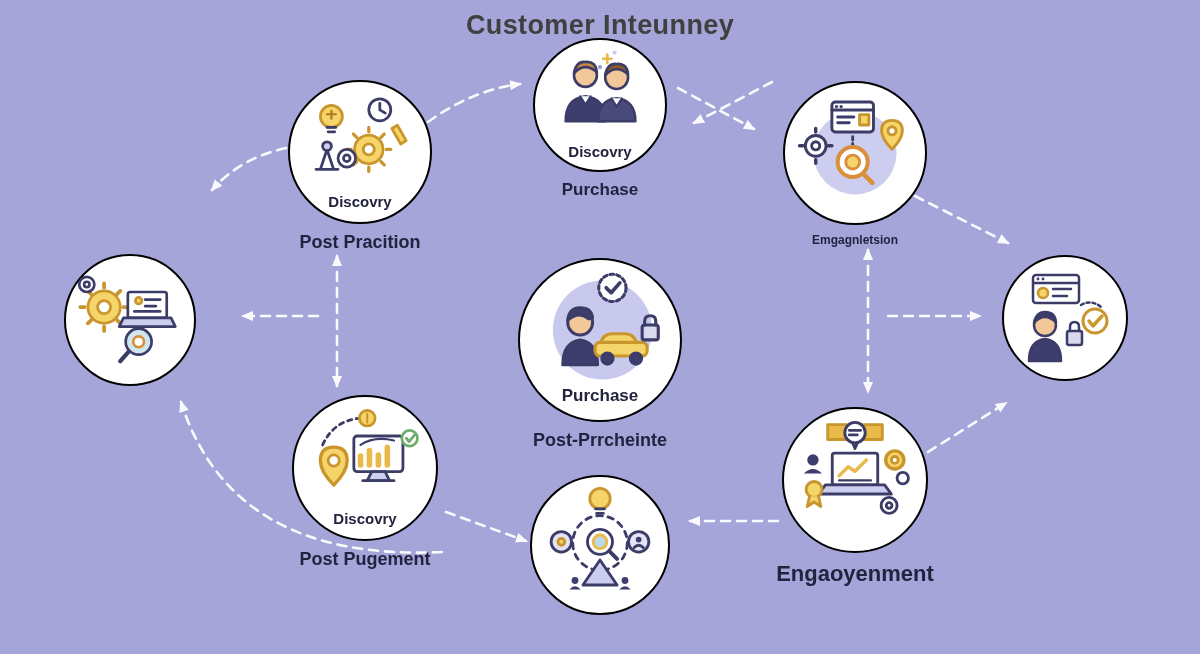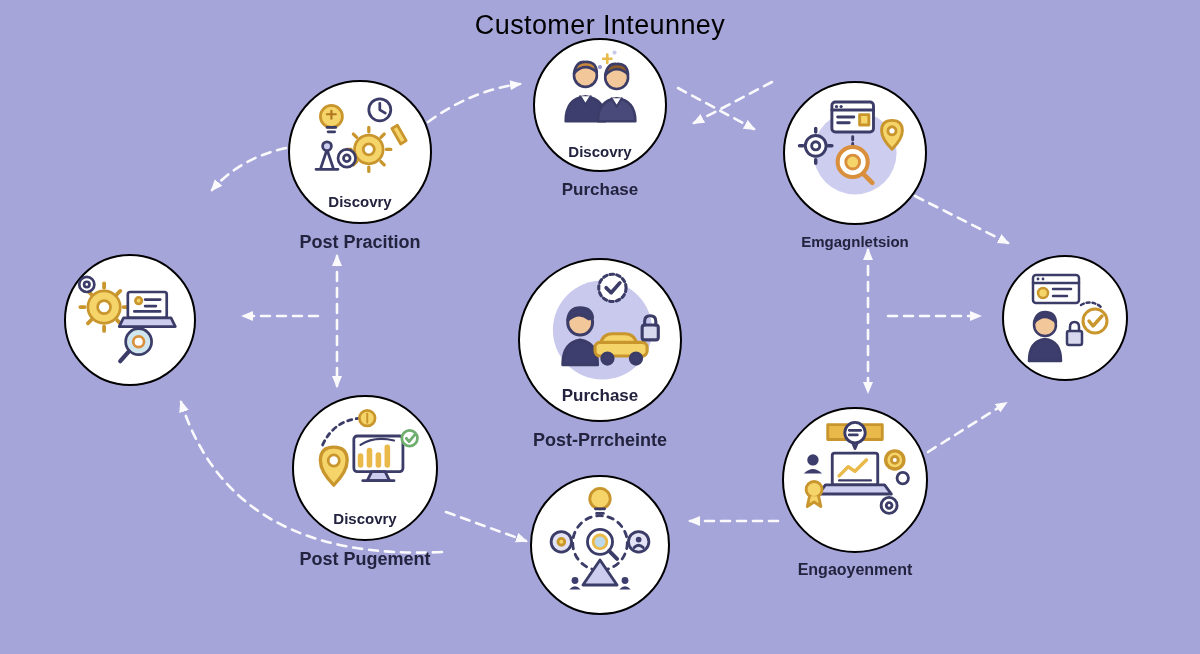--- a/index.html
+++ b/index.html
@@ -1,20 +1,20 @@
 <!DOCTYPE html>
 <html style="--bg: #a5a5da; --arrow: #ffffff;"><head>
 <meta charset="utf-8">
 <style>
   * { margin:0; padding:0; box-sizing:border-box; }
   html,body { width:1200px; height:654px; }
   body { font-family:"Liberation Sans", sans-serif; }
   .stage { position:relative; width:1200px; height:654px; background:var(--bg,#a5a5da); overflow:hidden; }
   .title { position:absolute; top:10px; left:0; width:100%; text-align:center;
-           font-size:27px; font-weight:normal; color:#000000; letter-spacing:.4px; }
+           font-size:27px; font-weight:bold; color:#404040; letter-spacing:.4px; }
   .arrows { position:absolute; left:0; top:0; width:1200px; height:654px; pointer-events:none; }
   .arrows path.dash { fill:none; stroke:var(--arrow,#ffffff); stroke-width:2.6;
                       stroke-dasharray:9 7; stroke-linecap:round; opacity:.95; }
   .node { position:absolute; width:280px; display:flex; flex-direction:column; align-items:center; }
   .circle { position:relative; background:#fff; border:2px solid #000000; border-radius:50%; }
   .circle svg { position:absolute; left:50%; transform:translateX(-50%); }
   .inner-label { position:absolute; left:0; right:0; text-align:center;
                  font-weight:bold; color:#23233f; }
   .caption { margin-top:8px; font-weight:bold; color:#23233f; white-space:nowrap; text-align:center; }
 </style>
@@ -113,21 +113,21 @@
           <path d="M16 32 v-3 M16 56 v3 M5 44 h-3 M27 44 h3" stroke-width="3"></path>
           <path d="M82 22 q9 0 9 9 q0 7 -9 16 q-9 -9 -9 -16 q0 -9 9 -9 Z" fill="#f5d469" stroke="#c9962e"></path>
           <circle cx="82" cy="31" r="3.5" fill="#ffffff" stroke="#c9962e"></circle>
           <path d="M48 36 v8" stroke-dasharray="3 3"></path>
           <circle cx="48" cy="58" r="13" fill="#ffffff" stroke="#d98f3b" stroke-width="3.5"></circle>
           <circle cx="48" cy="58" r="6" fill="#f5d469" stroke="#d98f3b"></circle>
           <path d="M57 68 l8 8" stroke="#d98f3b" stroke-width="4"></path>
         </g>
       </svg>
     </div>
-    <div class="caption" style="font-size:15px;">Emgagnletsion</div>
+    <div class="caption" style="font-size:12px;">Emgagnletsion</div>
   </div>
 
   <div class="node" style="left:-10px; top:254px;">
     <div class="circle" style="width:132px; height:132px;">
       <svg width="108" height="98" viewBox="0 0 100 90" style="top:14px;">
         <g stroke="#3c3c68" stroke-width="2.5" fill="none" stroke-linecap="round" stroke-linejoin="round">
           <circle cx="26" cy="34" r="15" fill="#f5d469" stroke="#c9962e"></circle>
           <circle cx="26" cy="34" r="6" fill="#ffffff" stroke="#c9962e"></circle>
           <g stroke="#c9962e" stroke-width="3.5">
             <path d="M26 16 v-4 M26 52 v4 M8 34 h-4 M44 34 h4 M14 22 l-3 -3 M38 46 l3 3 M38 22 l3 -3 M14 46 l-3 3"></path>
@@ -257,16 +257,16 @@
           <circle cx="92" cy="52" r="5" fill="#ffffff"></circle>
           <circle cx="80" cy="76" r="7" fill="#ffffff"></circle>
           <circle cx="80" cy="76" r="2.5"></circle>
           <circle cx="14" cy="62" r="7" fill="#f5d469" stroke="#c9962e"></circle>
           <path d="M10 68 l-2 9 6 -4 6 4 -2 -9" fill="#f5d469" stroke="#c9962e"></path>
           <circle cx="13" cy="36" r="5" fill="#3d3d6e" stroke="none"></circle>
           <path d="M5 48 q8 -8 16 0 Z" fill="#3d3d6e" stroke="none"></path>
         </g>
       </svg>
     </div>
-    <div class="caption" style="font-size:16px;">Engaoyenment</div>
+    <div class="caption" style="font-size:22px;">Engaoyenment</div>
   </div>
 
 </div>
 
 </body></html>

